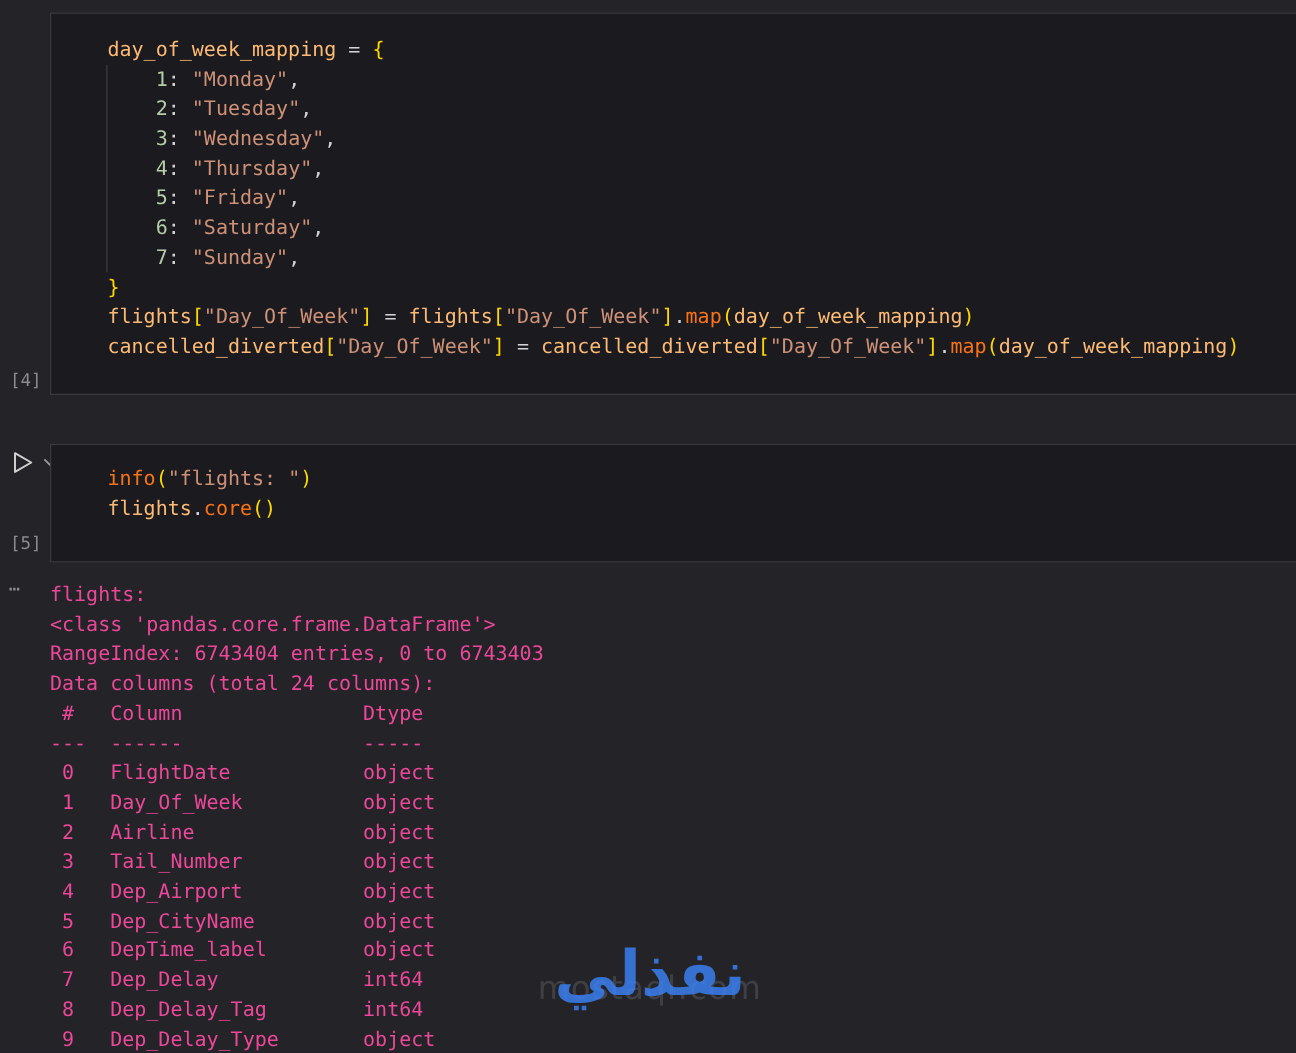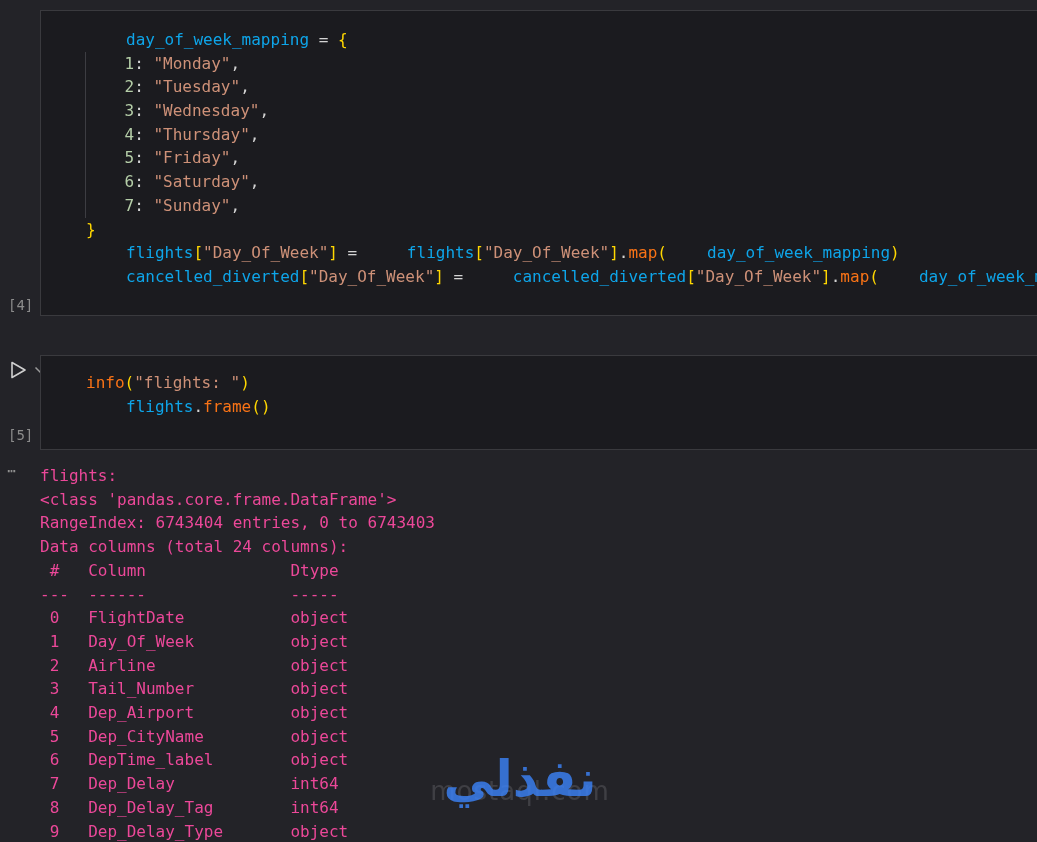--- a/index.html
+++ b/index.html
@@ -22,21 +22,21 @@
     position:relative;
     font-family:"DejaVu Sans Mono",monospace;
     font-size:16px;line-height:23.7px;
     white-space:pre;color:#d4d4d4;
     padding:17px 0 0 45px;
   }
   .cell-2 .code{padding-top:15px;}
   .cl{height:23.7px;}
 
   
-  .t-var{color:#0ea5e9;margin-left:40px;}
+  .t-var{color:#fdba74;}
   .t-num{color:#B5CEA8;}
   .t-str{color:#CE9178;}
   .t-fn{color:#f97316;}
   .t-br{color:#FFD700;}
   .t-op,.t-pl{color:#D4D4D4;}
 
   .indent-guide{
     position:absolute;left:44px;top:41px;width:1px;height:166px;
     background:#3d3d42;
   }
@@ -111,21 +111,21 @@
       </svg>
     </span>
     <span class="btn">
       <svg width="12" height="8" viewBox="0 0 12 8">
         <path d="M1.5 1.5 L6 6 L10.5 1.5" fill="none" stroke="#9a9a9a" stroke-width="1.5"></path>
       </svg>
     </span>
   </div>
 
   <div class="cell cell-2">
-    <div class="code"><div class="cl"><span class="t-fn">info</span><span class="t-br">(</span><span class="t-str">"flights: "</span><span class="t-br">)</span></div><div class="cl"><span class="t-var">flights</span><span class="t-op">.</span><span class="t-fn">frame</span><span class="t-br">()</span></div></div>
+    <div class="code"><div class="cl"><span class="t-fn">info</span><span class="t-br">(</span><span class="t-str">"flights: "</span><span class="t-br">)</span></div><div class="cl"><span class="t-var">flights</span><span class="t-op">.</span><span class="t-fn">core</span><span class="t-br">()</span></div></div>
   </div>
   <div class="exec exec-2">[5]</div>
 
   <div class="out-ind">⋯</div>
   <pre class="output">flights: 
 &lt;class 'pandas.core.frame.DataFrame'&gt;
 RangeIndex: 6743404 entries, 0 to 6743403
 Data columns (total 24 columns):
  #   Column               Dtype 
 ---  ------               ----- 

